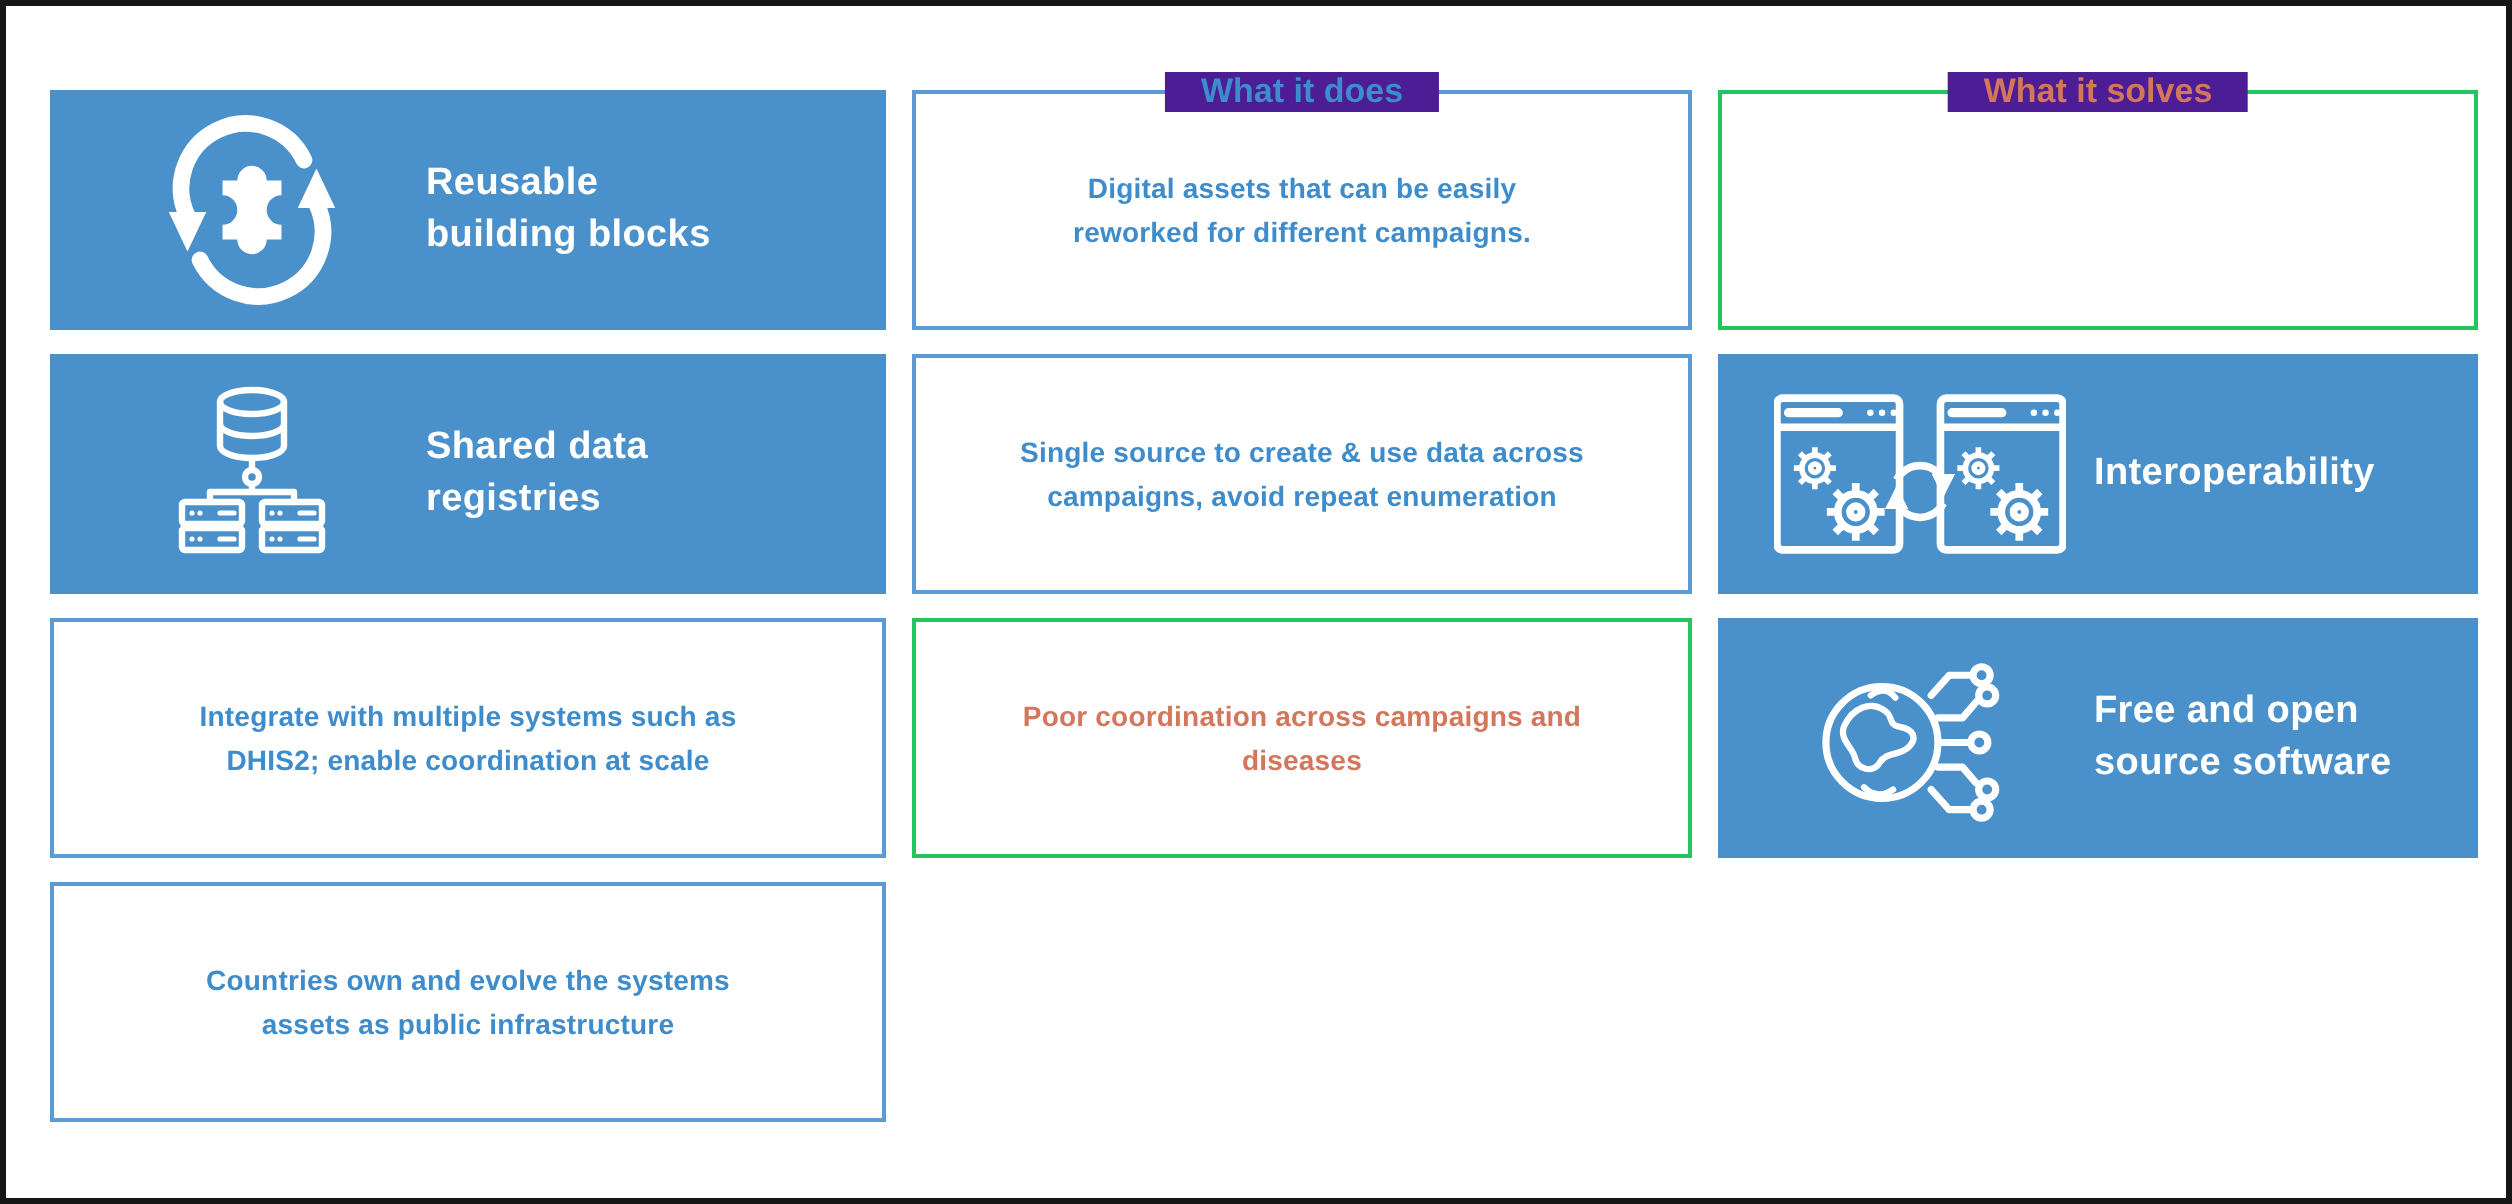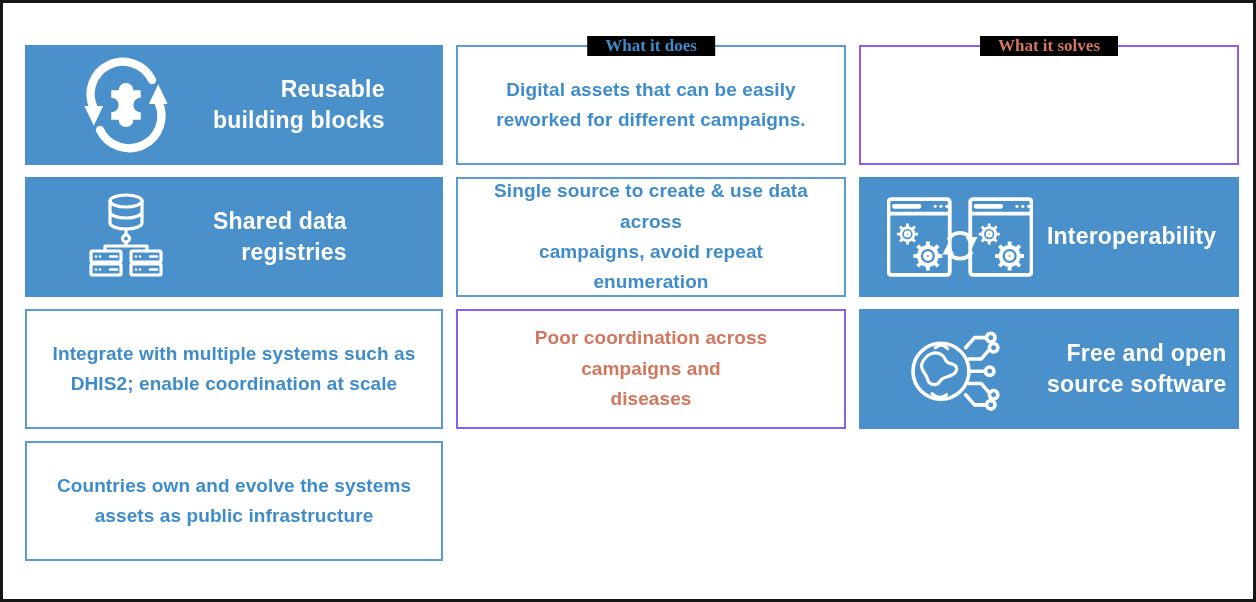--- a/index.html
+++ b/index.html
@@ -11,34 +11,34 @@
   .grid{
     position:absolute;left:22px;top:42px;
     display:grid;grid-template-columns:418px 390px 380px;
     column-gap:13px;grid-auto-rows:120px;row-gap:12px;
   }
   .label-box{
     background:#4a90ca;color:#ffffff;display:flex;align-items:center;
   }
   .icon-wrap{width:150px;margin-left:26px;flex:none;display:flex;align-items:center;justify-content:center;}
   .row-label{
-    font-size:23px;font-weight:700;line-height:1.35;letter-spacing:.2px;
-    white-space:pre-line;margin-left:12px;text-align:right;
+    font-size:19px;font-weight:700;line-height:1.35;letter-spacing:.2px;
+    white-space:pre-line;margin-left:12px;
   }
   .does-box,.solves-box{
     position:relative;background:#ffffff;display:flex;align-items:center;justify-content:center;
     text-align:center;padding:0 24px;box-sizing:border-box;
   }
   .does-box{border:2px solid #5b9bd5;color:#3e8ccb;}
-  .solves-box{border:2px solid #8b5cf6;color:#d4765c;}
-  .box-text{font-size:19px;font-weight:700;line-height:1.6;white-space:pre-line;letter-spacing:.1px;}
+  .solves-box{border:2px solid #22c55e;color:#d4765c;}
+  .box-text{font-size:14px;font-weight:700;line-height:1.6;white-space:pre-line;letter-spacing:.1px;}
   .legend{
     position:absolute;top:-11px;left:50%;transform:translateX(-50%);
-    background:#000000;padding:0 18px;font-size:17px;font-weight:700;
-    white-space:nowrap;line-height:1.2;font-family:Liberation Serif, serif;
+    background:#4c1d95;padding:0 18px;font-size:17px;font-weight:700;
+    white-space:nowrap;line-height:1.2;
   }
   .legend.does{color:#3e8ccb;}
   .legend.solves{color:#d4765c;}
   svg{display:block;}
 </style>
 </head>
 <body>
 
 <div class="page">
   <div class="grid">

